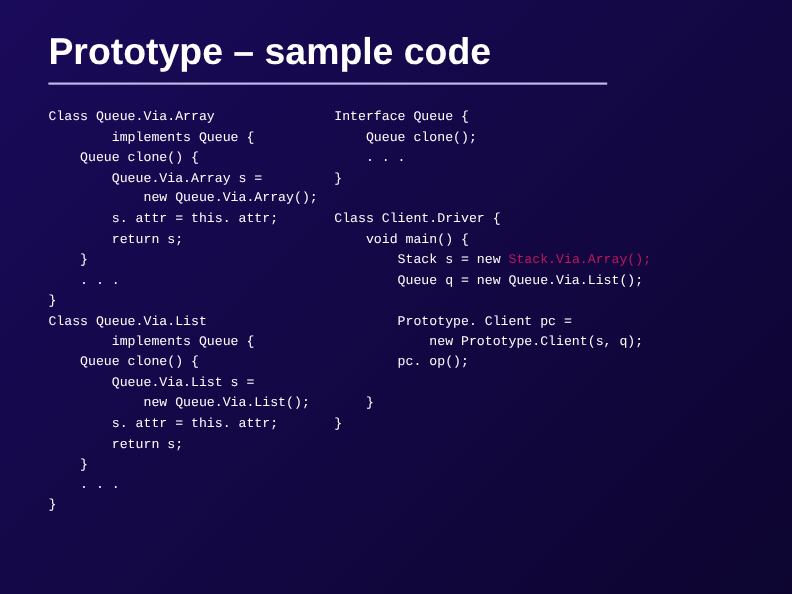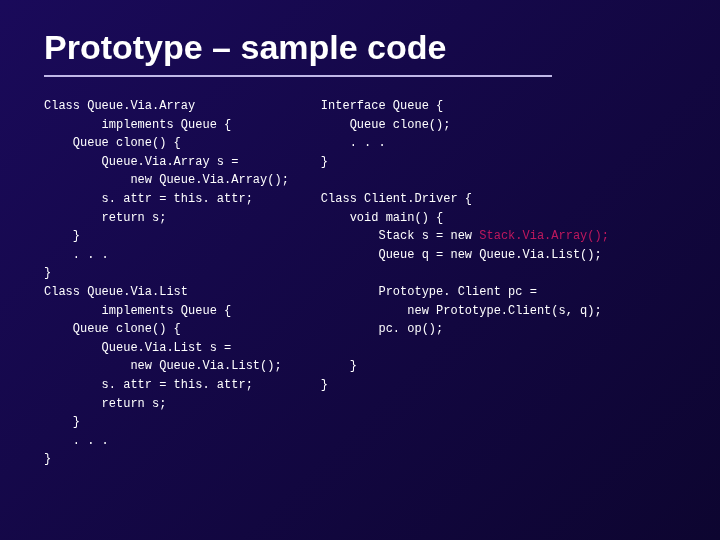--- a/index.html
+++ b/index.html
@@ -27,21 +27,21 @@
     margin: 0 0 8px 0;
   }
   .underline {
     height: 2px;
     background: #c0b8e8;
     width: 100%;
     margin-bottom: 20px;
   }
   .code-columns {
     display: flex;
-    gap: 32px;
+    gap: 15px;
   }
   .col {
     flex: 1;
   }
   .code {
     font-family: "Courier New", monospace;
     font-size: 12px;
     line-height: 1.55;
     white-space: pre;
     color: #ffffff;

